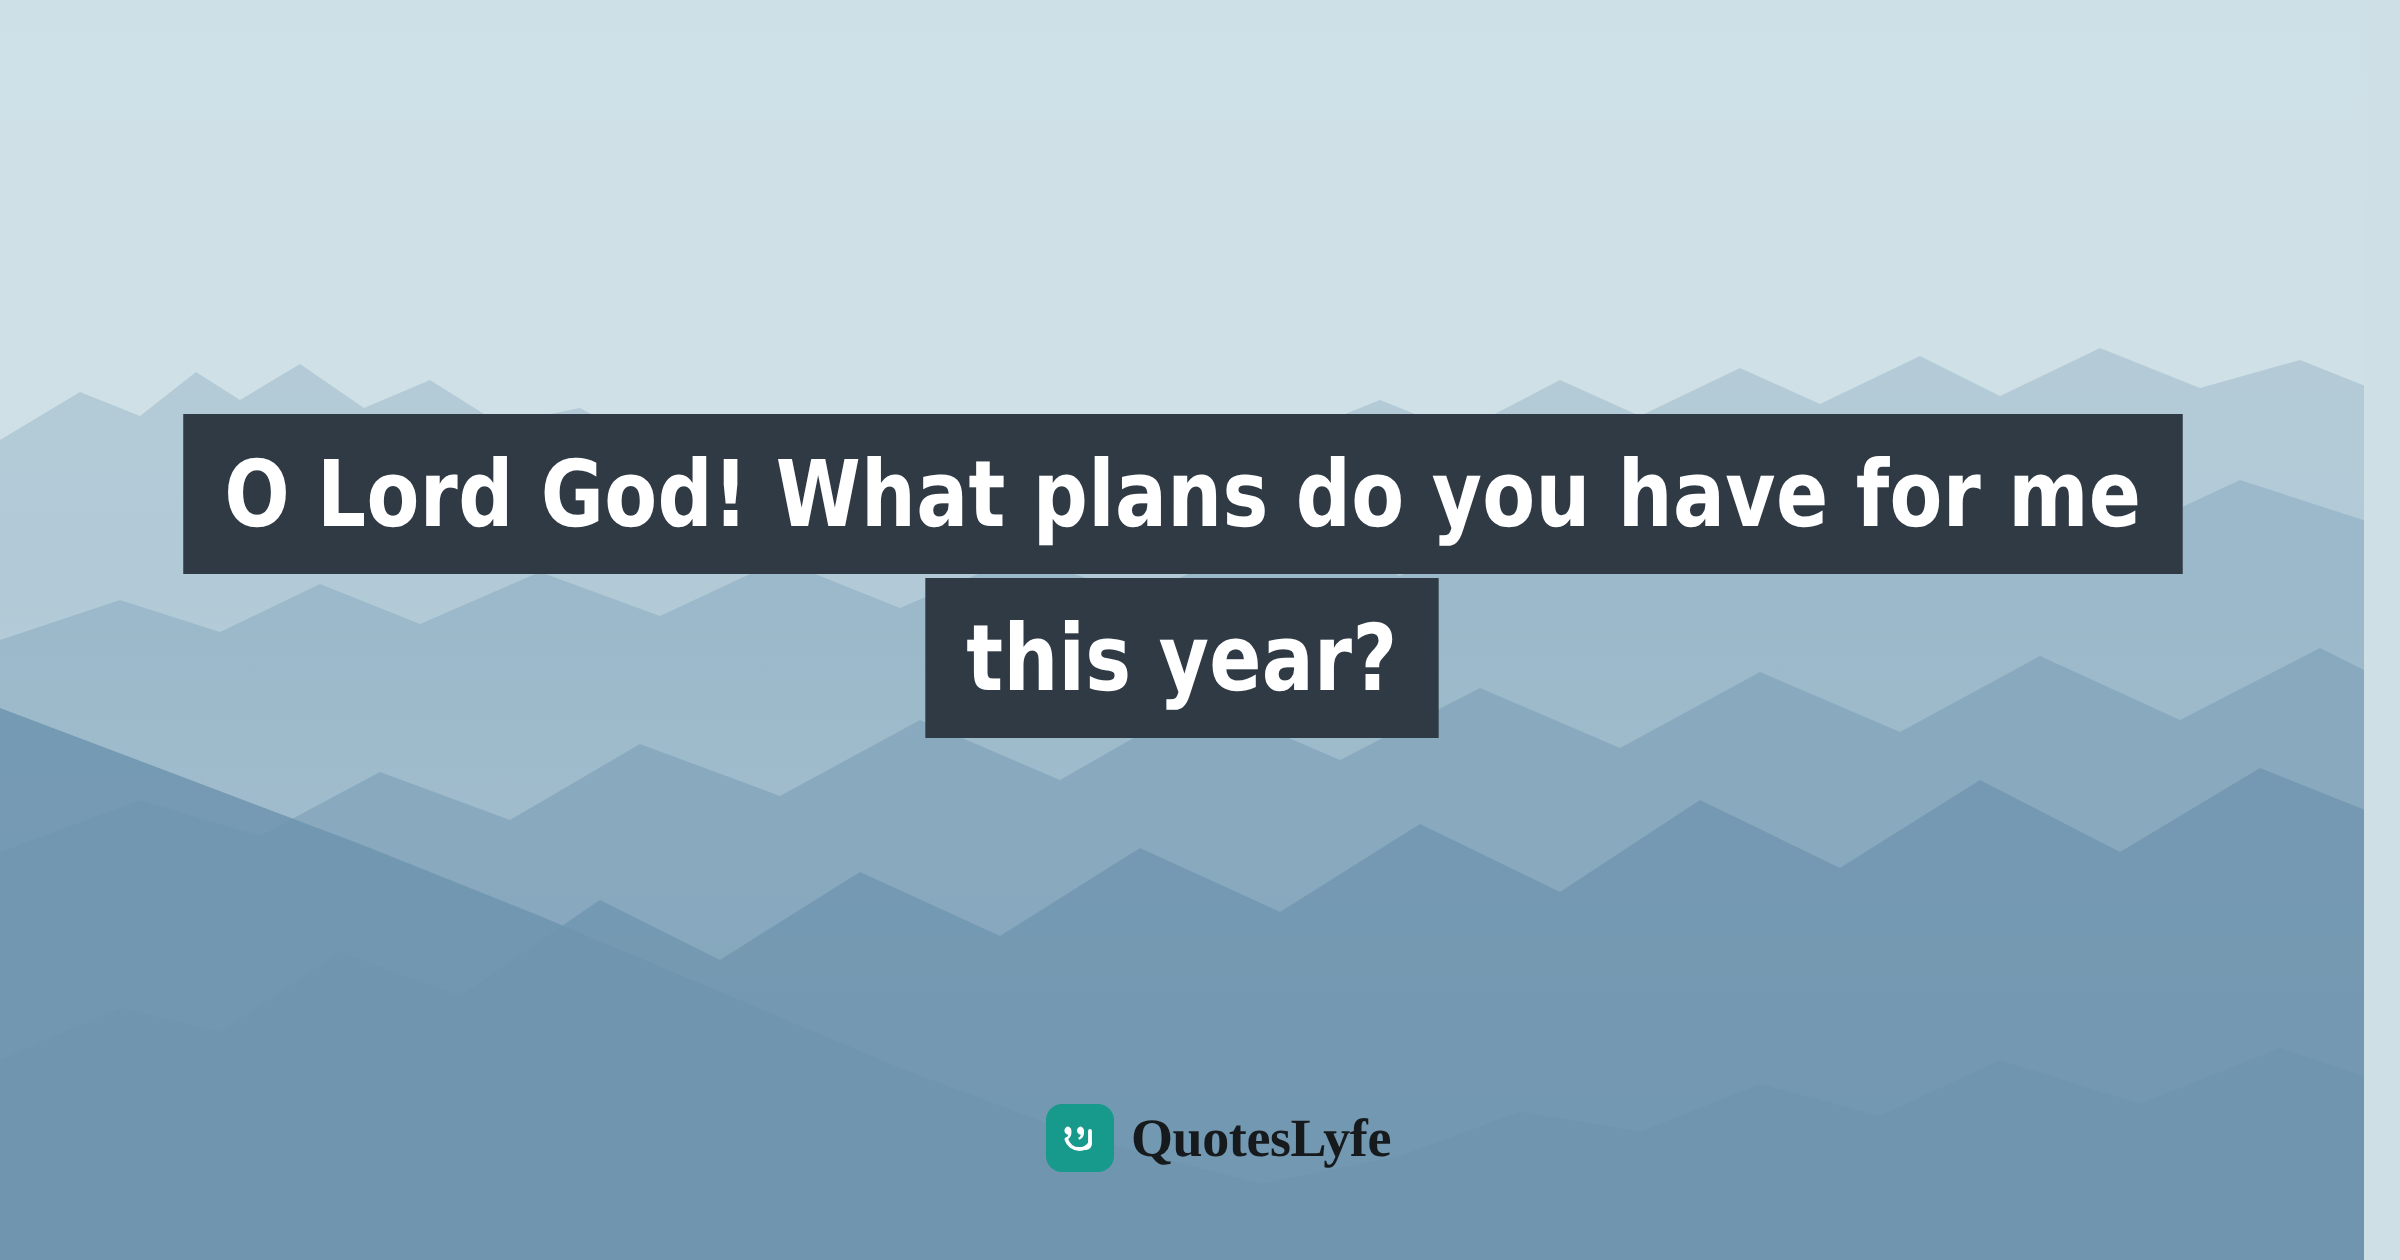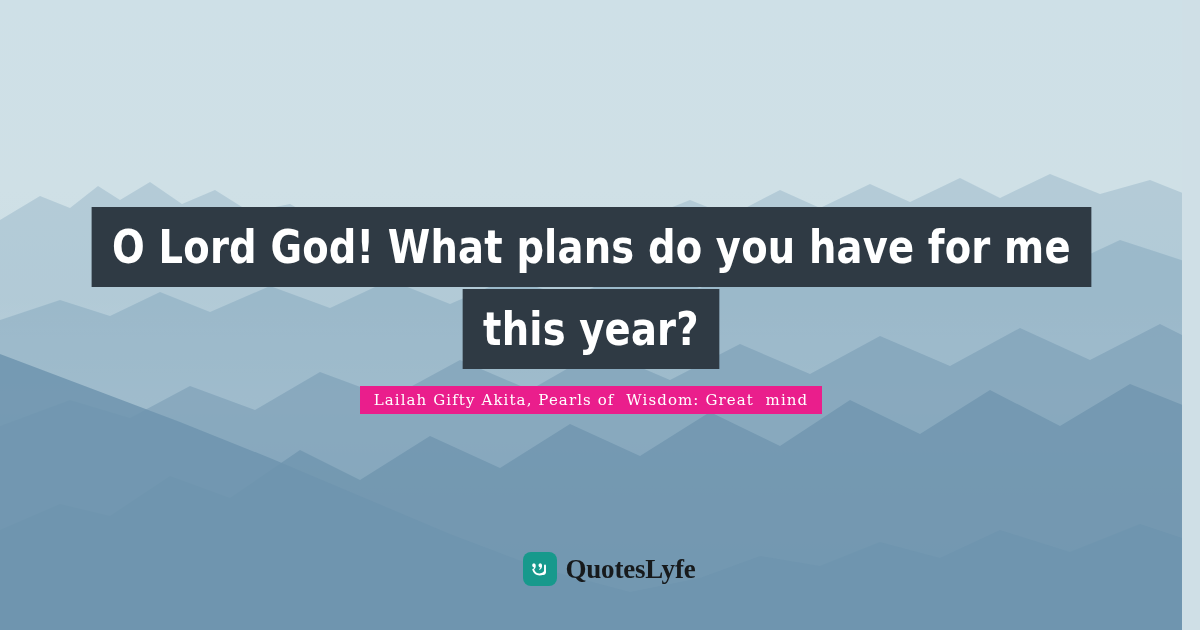--- a/index.html
+++ b/index.html
@@ -124,23 +124,20 @@
 
   <svg class="layer l-near" viewBox="0 0 1200 300" preserveAspectRatio="none">
     <path fill="#6f95af" d="M0,24 L90,58 L180,92 L270,128 L360,166 L450,204 L540,238 L630,262 L700,248 L760,226 L820,236 L880,212 L940,228 L1000,200 L1070,222 L1140,194 L1200,214 L1200,300 L0,300 Z"></path>
   </svg>
 
   <div class="quote-wrap">
     <div class="qline">O Lord God! What plans do you have for me</div>
     <div class="qline">this year?</div>
   </div>
 
-  <div class="attrib-wrap">
-    <span class="attrib">Lailah Gifty Akita, Pearls of  Wisdom: Great  mind</span>
-  </div>
 
   <div class="logo">
     <span class="logo-mark">
       <svg width="24" height="24" viewBox="0 0 24 24" aria-hidden="true">
         <path d="M6.3 6.2c-1.2 0-2.1 .9-2.1 2.1 0 1.1 .8 2 1.9 2.1 -.1 .7 -.6 1.3 -1.3 1.5 l.45 1.0c1.45 -.45 2.45 -1.8 2.45 -3.35 V8.3c0 -1.2 -.95 -2.1 -2.1 -2.1 z" fill="#ffffff"></path>
         <path d="M12.6 6.2c-1.2 0-2.1 .9-2.1 2.1 0 1.1 .8 2 1.9 2.1 -.1 .7 -.6 1.3 -1.3 1.5 l.45 1.0c1.45 -.45 2.45 -1.8 2.45 -3.35 V8.3c0 -1.2 -.95 -2.1 -2.1 -2.1 z" fill="#ffffff"></path>
         <path d="M5.2 12.6c.9 3.0 3.4 4.9 6.4 4.9 2.2 0 4.2 -1.1 5.4 -2.9" fill="none" stroke="#ffffff" stroke-width="1.9" stroke-linecap="round"></path>
         <path d="M17.0 8.4 v6.6 a2.1 2.1 0 0 1 -2.1 2.1 h-.5" fill="none" stroke="#ffffff" stroke-width="1.9" stroke-linecap="round"></path>
       </svg>
     </span>

